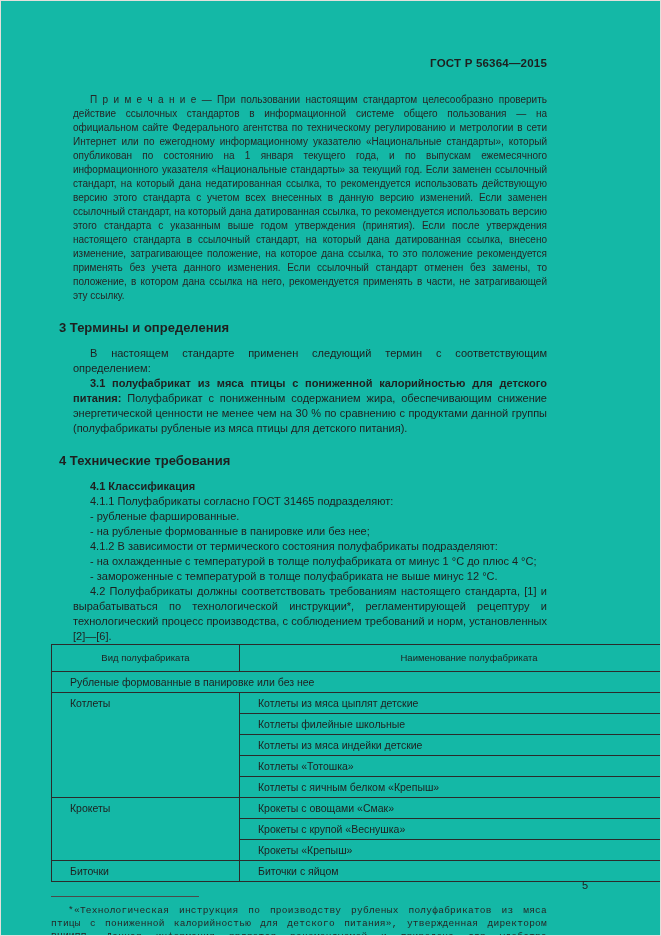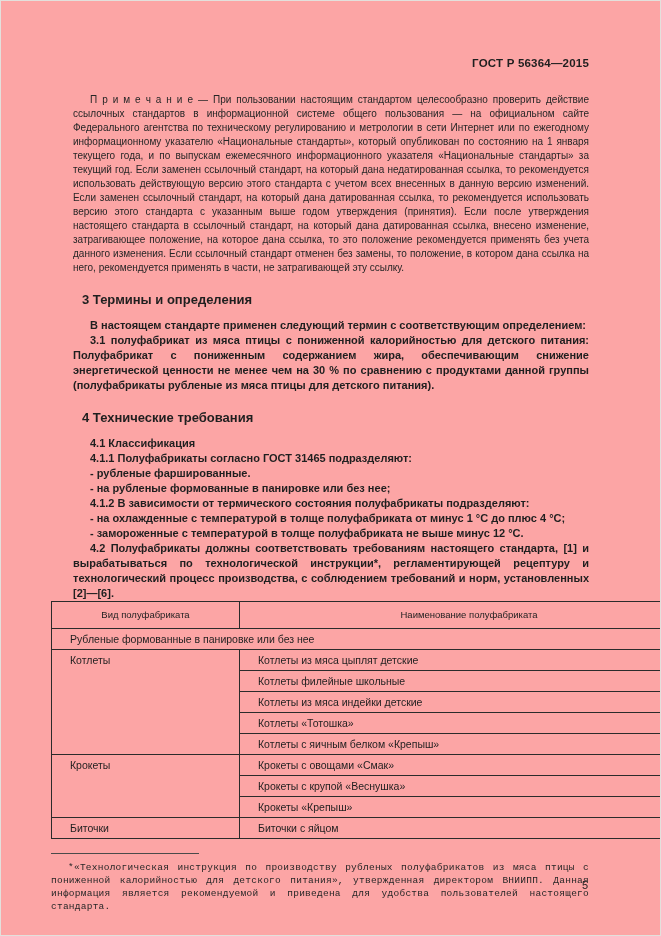--- a/index.html
+++ b/index.html
@@ -5,51 +5,50 @@
   * { margin:0; padding:0; box-sizing:border-box; }
   html,body { background:#ffffff; }
   body {
     width:661px; height:936px;
     font-family:"Liberation Sans", sans-serif;
     color:#1f1f1f;
   }
   .page {
     position:relative;
     width:661px; height:936px;
-    background:#fca5a5;
+    background:#14b8a6;
     border:1px solid #e3e0dc;
-    padding:56px 71px 0 50px;
+    padding:56px 113px 0 50px;
     overflow:hidden;
   }
   .doc-num {
     text-align:right;
     font-weight:bold;
     font-size:11.5px;
     letter-spacing:0.2px;
   }
   .note {
     margin:24px 0 0 22px;
     font-size:10px;
     line-height:14px;
     text-align:justify;
     text-indent:17px;
     color:#262626;
   }
   .sec-title {
-    margin:17px 0 11px 31px;
+    margin:17px 0 11px 8px;
     font-size:13px;
     font-weight:bold;
   }
   .par {
     margin:0 0 0 22px;
     font-size:11px;
     line-height:15px;
     text-align:justify;
     text-indent:17px;
-    font-weight:bold;
   }
   .par.bold { font-weight:bold; }
   .tcap {
     margin:15px 0 4px 0;
     font-size:10px;
   }
   table.gost {
     width:648px;
     border-collapse:collapse;
     table-layout:fixed;

